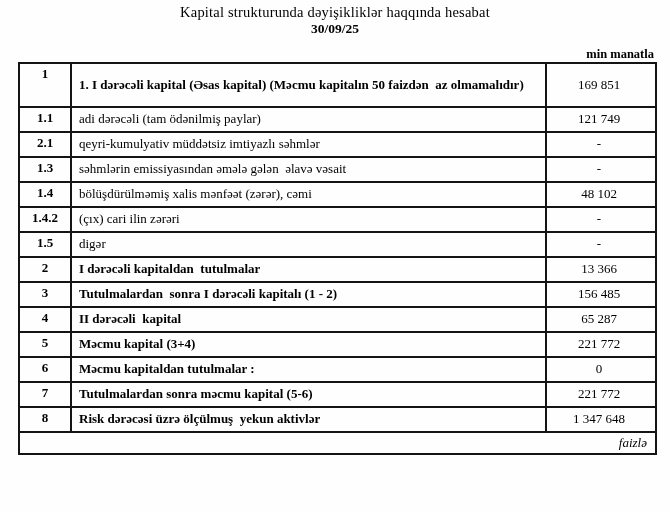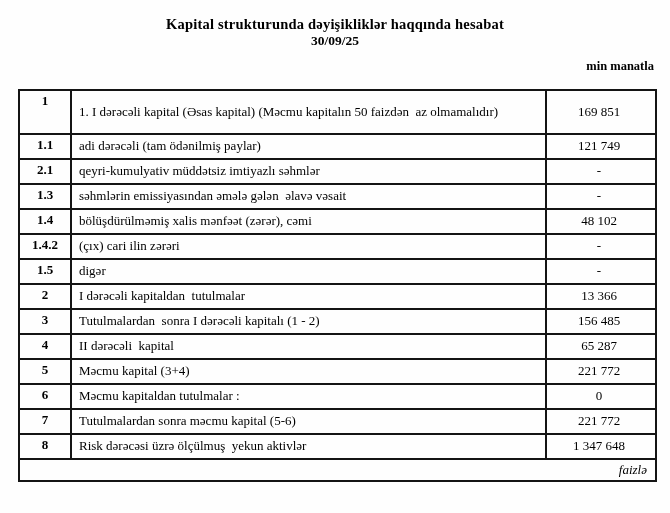--- a/index.html
+++ b/index.html
@@ -11,36 +11,36 @@
   }
   .page {
     position: relative;
     width: 670px;
     height: 513px;
     background: #fefefe;
     overflow: hidden;
   }
   .title {
     text-align: center;
-    font-weight: bold;
+    font-weight: normal;
     font-size: 14.5px;
-    padding-top: 16px;
+    padding-top: 4px;
     letter-spacing: 0.2px;
   }
   .date {
     text-align: center;
     font-weight: bold;
     font-size: 13.5px;
     margin-top: 0;
   }
   .unit-note {
     text-align: right;
     font-weight: bold;
     font-size: 12.5px;
-    margin: 10px 16px 15px 0;
+    margin: 10px 16px 0 0;
   }
   table {
     border-collapse: collapse;
     width: 637px;
     margin-left: 18px;
     table-layout: fixed;
   }
   td {
     border: 2px solid #141414;
     font-size: 13px;
@@ -63,21 +63,21 @@
     padding-right: 4px;
     vertical-align: middle;
     white-space: pre-wrap;
   }
   td.val {
     text-align: center;
     padding-right: 4px;
     vertical-align: middle;
   }
   tr.tall td { height: 40px; }
-  tr.bold td.desc { font-weight: normal; }
+  tr.bold td.desc { font-weight: bold; }
   tr.sep td {
     height: 20px;
     text-align: right;
     font-style: italic;
     padding-right: 8px;
     vertical-align: middle;
   }
 </style>
 </head>
 <body>

